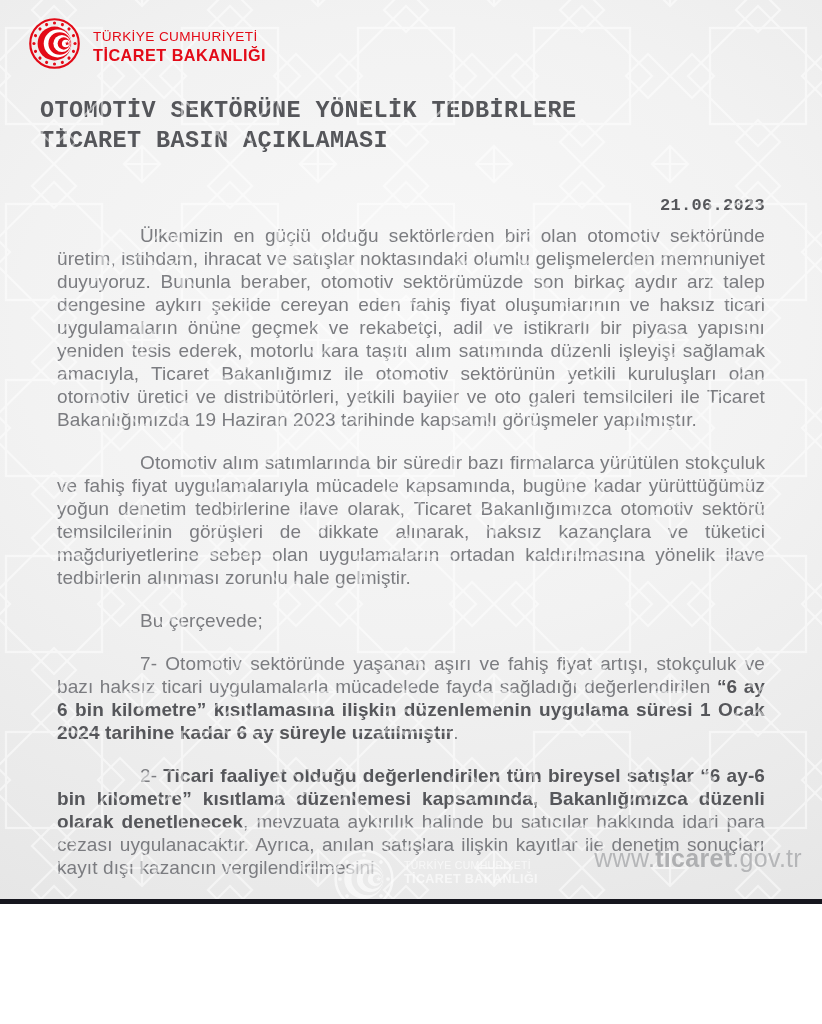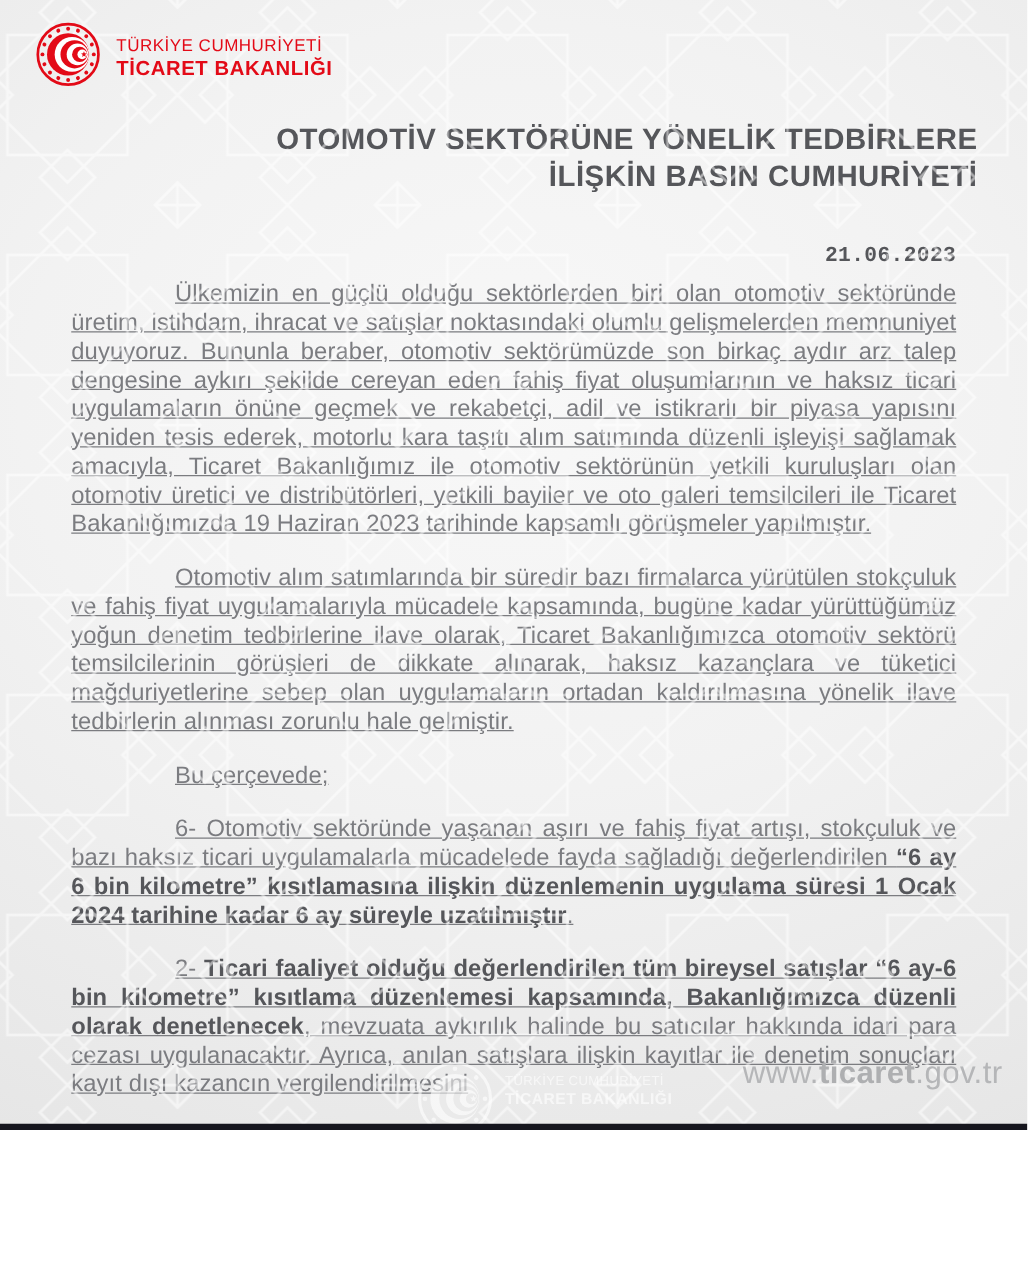--- a/index.html
+++ b/index.html
@@ -21,44 +21,43 @@
   }
   
   .header { position: absolute; top: 0; left: 0; right: 0; height: 90px; }
   .emblem { position: absolute; left: 28px; top: 17px; width: 53px; height: 53px; }
   .logo-text { position: absolute; left: 93px; top: 29px; color: #e30a17; }
   .logo-text .lt1 { font-size: 13.6px; font-weight: 500; letter-spacing: 0.4px; }
   .logo-text .lt2 { font-size: 16.2px; font-weight: 700; letter-spacing: 0.5px; margin-top: 2px; }
   
   .title {
     margin: 0; padding: 96px 40px 0 40px;
-    text-align: right;
+    text-align: left;
     font-size: 23.5px; line-height: 30px; font-weight: 700;
-    color: #55565a; letter-spacing: 0.4px;
+    color: #55565a; letter-spacing: 0.4px; font-family: Liberation Mono, monospace;
   }
   .date {
     margin: 40px 57px 0 57px;
     text-align: right;
     font-size: 17px; font-weight: 700; color: #55565a;
     letter-spacing: 0.3px;
     font-family: Liberation Mono, monospace;
   }
   
   .paragraphs {
     margin: 9px 57px 0 57px;
     width: 708px;
     color: #7b7c80;
     font-size: 19px; line-height: 23px;
     letter-spacing: 0.1px;
   }
   .para {
     margin: 0 0 20px 0;
     text-align: justify;
     text-indent: 83px;
-    text-decoration: underline;
   }
   .para .b { font-weight: 700; color: #55565a; }
   
   .watermark {
     position: absolute; left: 333px; bottom: 8px;
     display: flex; align-items: center; gap: 9px;
     opacity: 0.62; pointer-events: none;
   }
   .watermark .wm-emblem { width: 62px; height: 62px; margin-bottom: -14px; }
   .wm-text { color: #ffffff; }
@@ -127,28 +126,28 @@
     </svg>
     <div class="logo-text">
       <div class="lt1">TÜRKİYE CUMHURİYETİ</div>
       <div class="lt2">TİCARET BAKANLIĞI</div>
     </div>
   </header>
 
   <main>
     <h1 class="title">
       <div>OTOMOTİV SEKTÖRÜNE YÖNELİK TEDBİRLERE</div>
-      <div>İLİŞKİN BASIN CUMHURİYETİ</div>
+      <div>TİCARET BASIN AÇIKLAMASI</div>
     </h1>
     <div class="date">21.06.2023</div>
     <div class="paragraphs">
         <p class="para"><span>Ülkemizin en güçlü olduğu sektörlerden biri olan otomotiv sektöründe üretim, istihdam, ihracat ve satışlar noktasındaki olumlu gelişmelerden memnuniyet duyuyoruz. Bununla beraber, otomotiv sektörümüzde son birkaç aydır arz talep dengesine aykırı şekilde cereyan eden fahiş fiyat oluşumlarının ve haksız ticari uygulamaların önüne geçmek ve rekabetçi, adil ve istikrarlı bir piyasa yapısını yeniden tesis ederek, motorlu kara taşıtı alım satımında düzenli işleyişi sağlamak amacıyla, Ticaret Bakanlığımız ile otomotiv sektörünün yetkili kuruluşları olan otomotiv üretici ve distribütörleri, yetkili bayiler ve oto galeri temsilcileri ile Ticaret Bakanlığımızda 19 Haziran 2023 tarihinde kapsamlı görüşmeler yapılmıştır.</span></p>
         <p class="para"><span>Otomotiv alım satımlarında bir süredir bazı firmalarca yürütülen stokçuluk ve fahiş fiyat uygulamalarıyla mücadele kapsamında, bugüne kadar yürüttüğümüz yoğun denetim tedbirlerine ilave olarak, Ticaret Bakanlığımızca otomotiv sektörü temsilcilerinin görüşleri de dikkate alınarak, haksız kazançlara ve tüketici mağduriyetlerine sebep olan uygulamaların ortadan kaldırılmasına yönelik ilave tedbirlerin alınması zorunlu hale gelmiştir.</span></p>
         <p class="para"><span>Bu çerçevede;</span></p>
-        <p class="para"><span>6- Otomotiv sektöründe yaşanan aşırı ve fahiş fiyat artışı, stokçuluk ve bazı haksız ticari uygulamalarla mücadelede fayda sağladığı değerlendirilen </span><span class="b">“6 ay 6 bin kilometre” kısıtlamasına ilişkin düzenlemenin uygulama süresi 1 Ocak 2024 tarihine kadar 6 ay süreyle uzatılmıştır</span><span>.</span></p>
+        <p class="para"><span>7- Otomotiv sektöründe yaşanan aşırı ve fahiş fiyat artışı, stokçuluk ve bazı haksız ticari uygulamalarla mücadelede fayda sağladığı değerlendirilen </span><span class="b">“6 ay 6 bin kilometre” kısıtlamasına ilişkin düzenlemenin uygulama süresi 1 Ocak 2024 tarihine kadar 6 ay süreyle uzatılmıştır</span><span>.</span></p>
         <p class="para"><span>2- </span><span class="b">Ticari faaliyet olduğu değerlendirilen tüm bireysel satışlar “6 ay-6 bin kilometre” kısıtlama düzenlemesi kapsamında, Bakanlığımızca düzenli olarak denetlenecek</span><span>, mevzuata aykırılık halinde bu satıcılar hakkında idari para cezası uygulanacaktır. Ayrıca, anılan satışlara ilişkin kayıtlar ile denetim sonuçları kayıt dışı kazancın vergilendirilmesini</span></p>
       </div>
   </main>
 
   <footer>
     <div class="watermark">
       <svg class="wm-emblem" viewBox="0 0 64 64" aria-hidden="true">
         <circle cx="32" cy="32" r="29.3" fill="none" stroke="#ffffff" stroke-width="2.6"></circle>
         <g fill="#ffffff">
           <circle id="wd" cx="32" cy="7.2" r="1.9"></circle>

